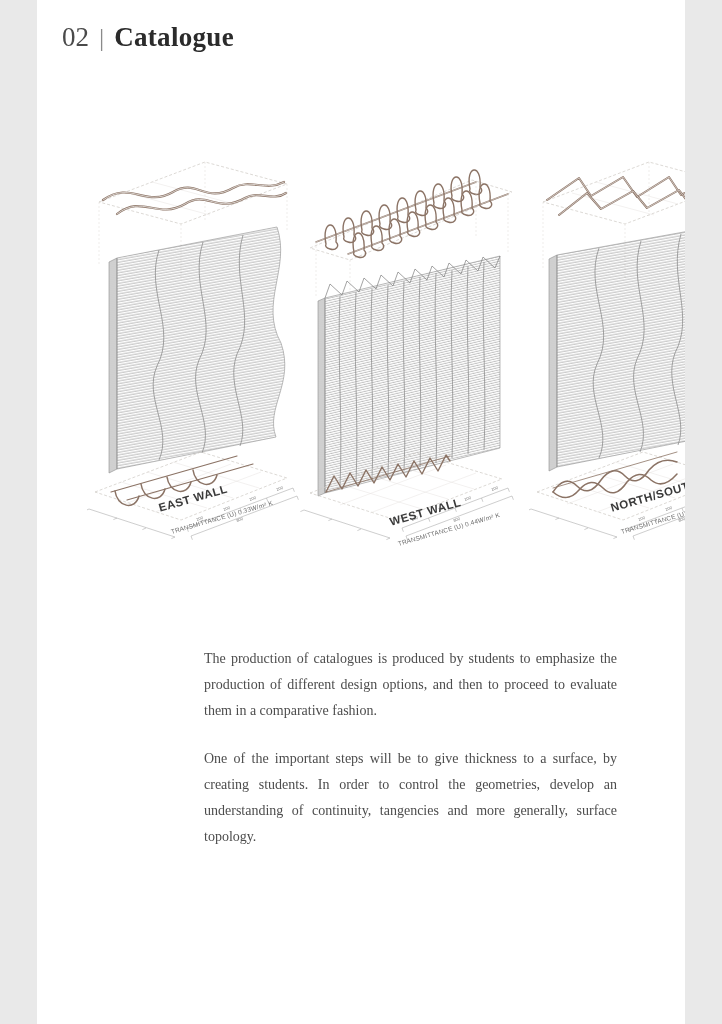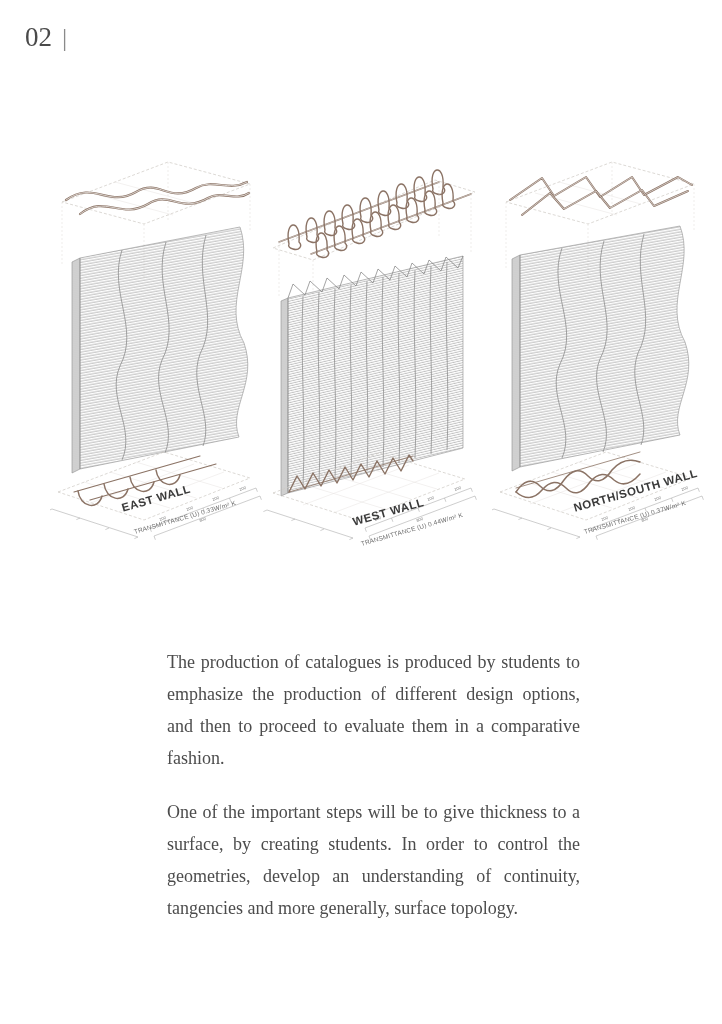--- a/index.html
+++ b/index.html
@@ -1,31 +1,31 @@
 <!DOCTYPE html>
 <html><head>
 <meta charset="utf-8">
 <style>
   html,body{margin:0;padding:0;background:#e9e9e9;}
-  .page{position:relative;width:722px;height:1024px;background:#ffffff;overflow:hidden;
+  .page{position:relative;width:648px;height:1024px;background:#ffffff;overflow:hidden;
         font-family:"Liberation Serif",serif;margin:0 auto;}
   .header{position:absolute;left:25px;top:22px;display:flex;align-items:baseline;}
   .h-num{font-size:27px;font-weight:400;color:#4a4a4a;}
   .h-sep{font-size:26px;font-weight:300;color:#8a8a8a;margin:0 10px;}
   .h-title{font-size:27px;font-weight:700;color:#2b2b2b;letter-spacing:.3px;}
   .figure{position:absolute;}
   .figure svg{display:block;}
   .fig-label{position:absolute;font-family:"Liberation Sans",sans-serif;font-weight:bold;
              font-size:11.5px;letter-spacing:.5px;color:#3a3a3a;white-space:nowrap;
              transform:rotate(-16deg);transform-origin:left center;}
   .fig-sub{position:absolute;font-family:"Liberation Sans",sans-serif;font-size:6.4px;
            letter-spacing:.2px;color:#6b6b6b;white-space:nowrap;
            transform:rotate(-16deg);transform-origin:left center;}
   .text-block{position:absolute;left:167px;top:646px;width:413px;}
-  .text-block p{margin:0 0 22px;font-size:18px;line-height:32px;text-align:justify;color:#4c4c4c;}
+  .text-block p{margin:0 0 22px;font-size:14px;line-height:26px;text-align:justify;color:#4c4c4c;}
   
   .dash{fill:none;stroke:#cdc8c3;stroke-width:.7;stroke-dasharray:3 2;}
   .guide{fill:none;stroke:#ddd9d5;stroke-width:.5;stroke-dasharray:2 2;}
   .grid{fill:none;stroke:#e6e3e0;stroke-width:.5;}
   .bcurve{fill:none;stroke:#8b7365;stroke-linecap:round;stroke-linejoin:round;}
   .bwhite{fill:none;stroke:#fbfaf9;stroke-linecap:round;stroke-linejoin:round;}
   .wall{stroke:#8f8f8f;stroke-width:.6;}
   .col{fill:none;stroke:#8d8d8d;stroke-width:.8;}
   .tooth{fill:none;stroke:#7d7d7d;stroke-width:.7;}
   .pleat{fill:none;stroke:#848484;stroke-width:.7;}
@@ -48,20 +48,21 @@
       <pattern id="pC" patternUnits="userSpaceOnUse" width="6" height="2.3" patternTransform="rotate(-13)">
         <line x1="0" y1="1" x2="6" y2="1" stroke="#6a6a6a" stroke-width="0.45"></line>
       </pattern>
       <path id="loopW" d="M0,0 C-5,-24 12,-26 10,-2 C14,2 10,7 4,5 C0,4 -1,2 0,0"></path>
     </defs>
   </svg>
 
   <div class="header">
     <span class="h-num">02</span>
     <span class="h-sep">|</span>
+    <span class="h-title">Catalogue</span>
   </div>
 
   <div class="figure" style="left:50px;top:140px;width:215px;height:445px">
     <svg width="215" height="445" viewBox="0 0 215 445">
       <g>
         <path class="dash" d="M12,62 L118,22 L200,44 L94,84 Z"></path>
         <path class="grid" d="M41,53 L123,75 M65,42 L147,64"></path>
         <path class="bcurve" stroke-width="2.2" d="M16,60 C44,40 58,68 86,52 C110,38 118,64 146,48 C164,38 178,52 197,42"></path>
         <path class="bwhite" stroke-width="0.7" d="M16,60 C44,40 58,68 86,52 C110,38 118,64 146,48 C164,38 178,52 197,42"></path>
         <path class="bcurve" stroke-width="2.2" d="M30,74 C56,54 70,80 98,64 C120,50 130,74 158,58 C172,50 186,62 199,53"></path>

